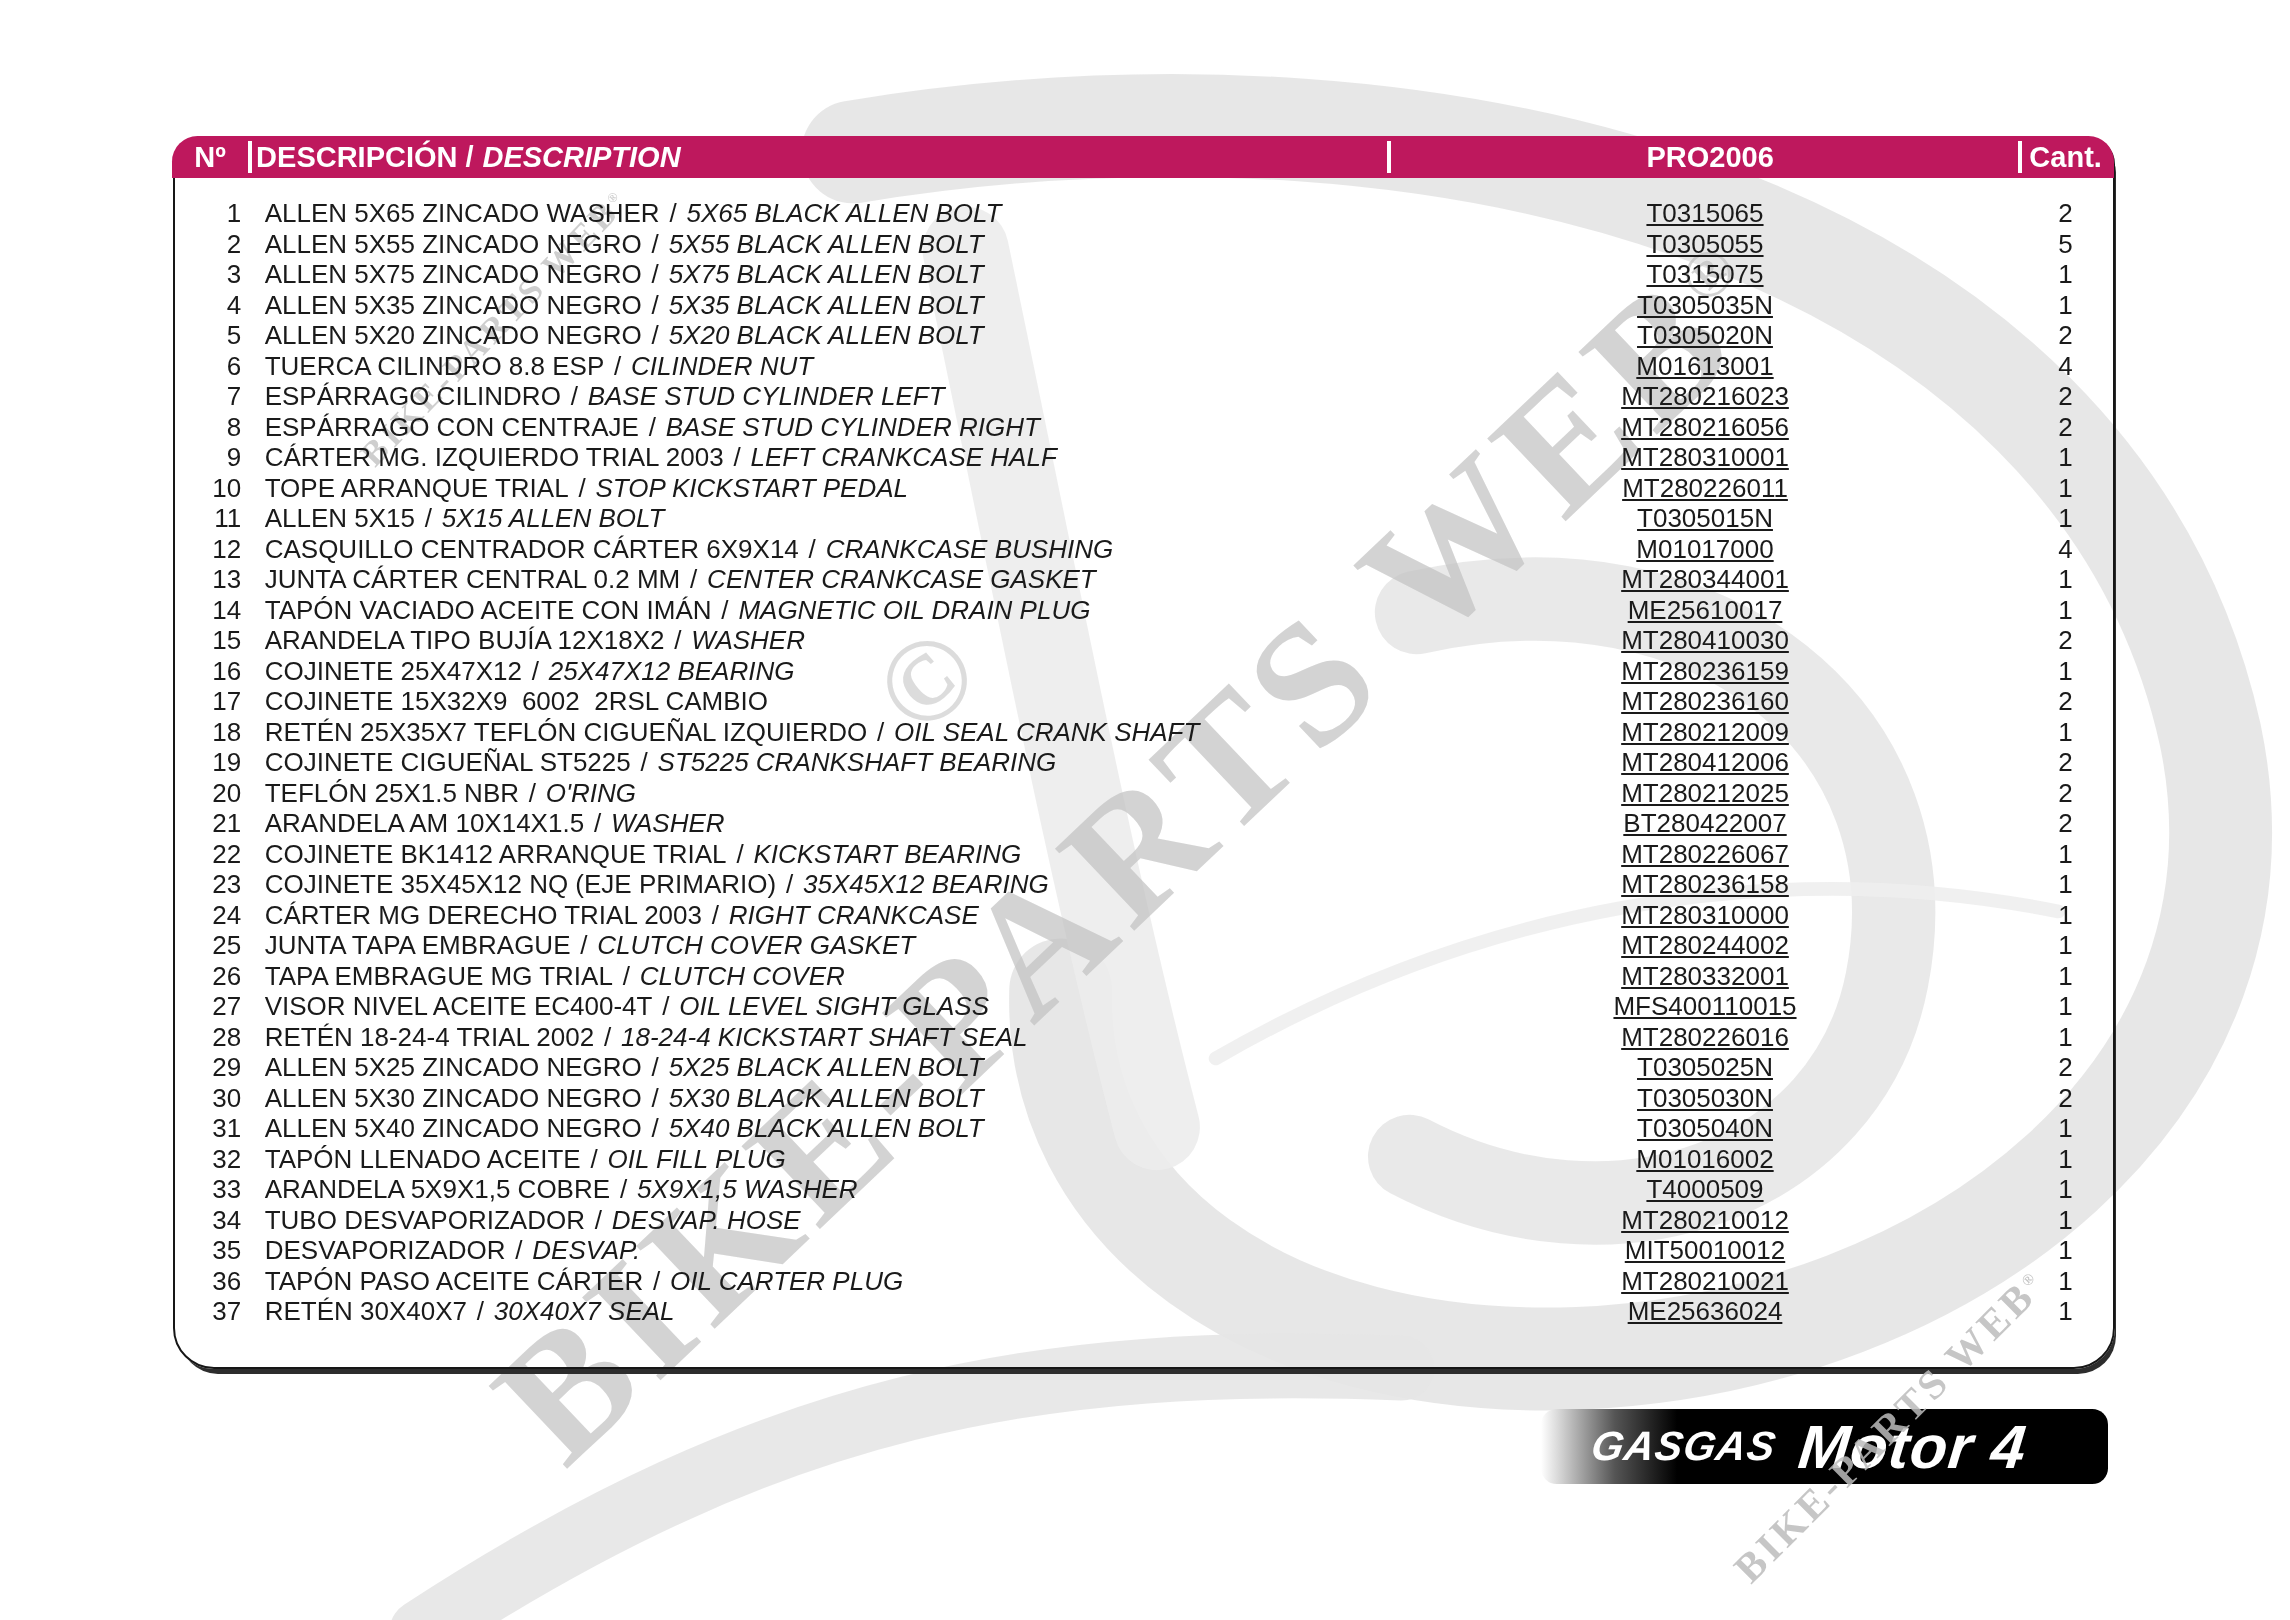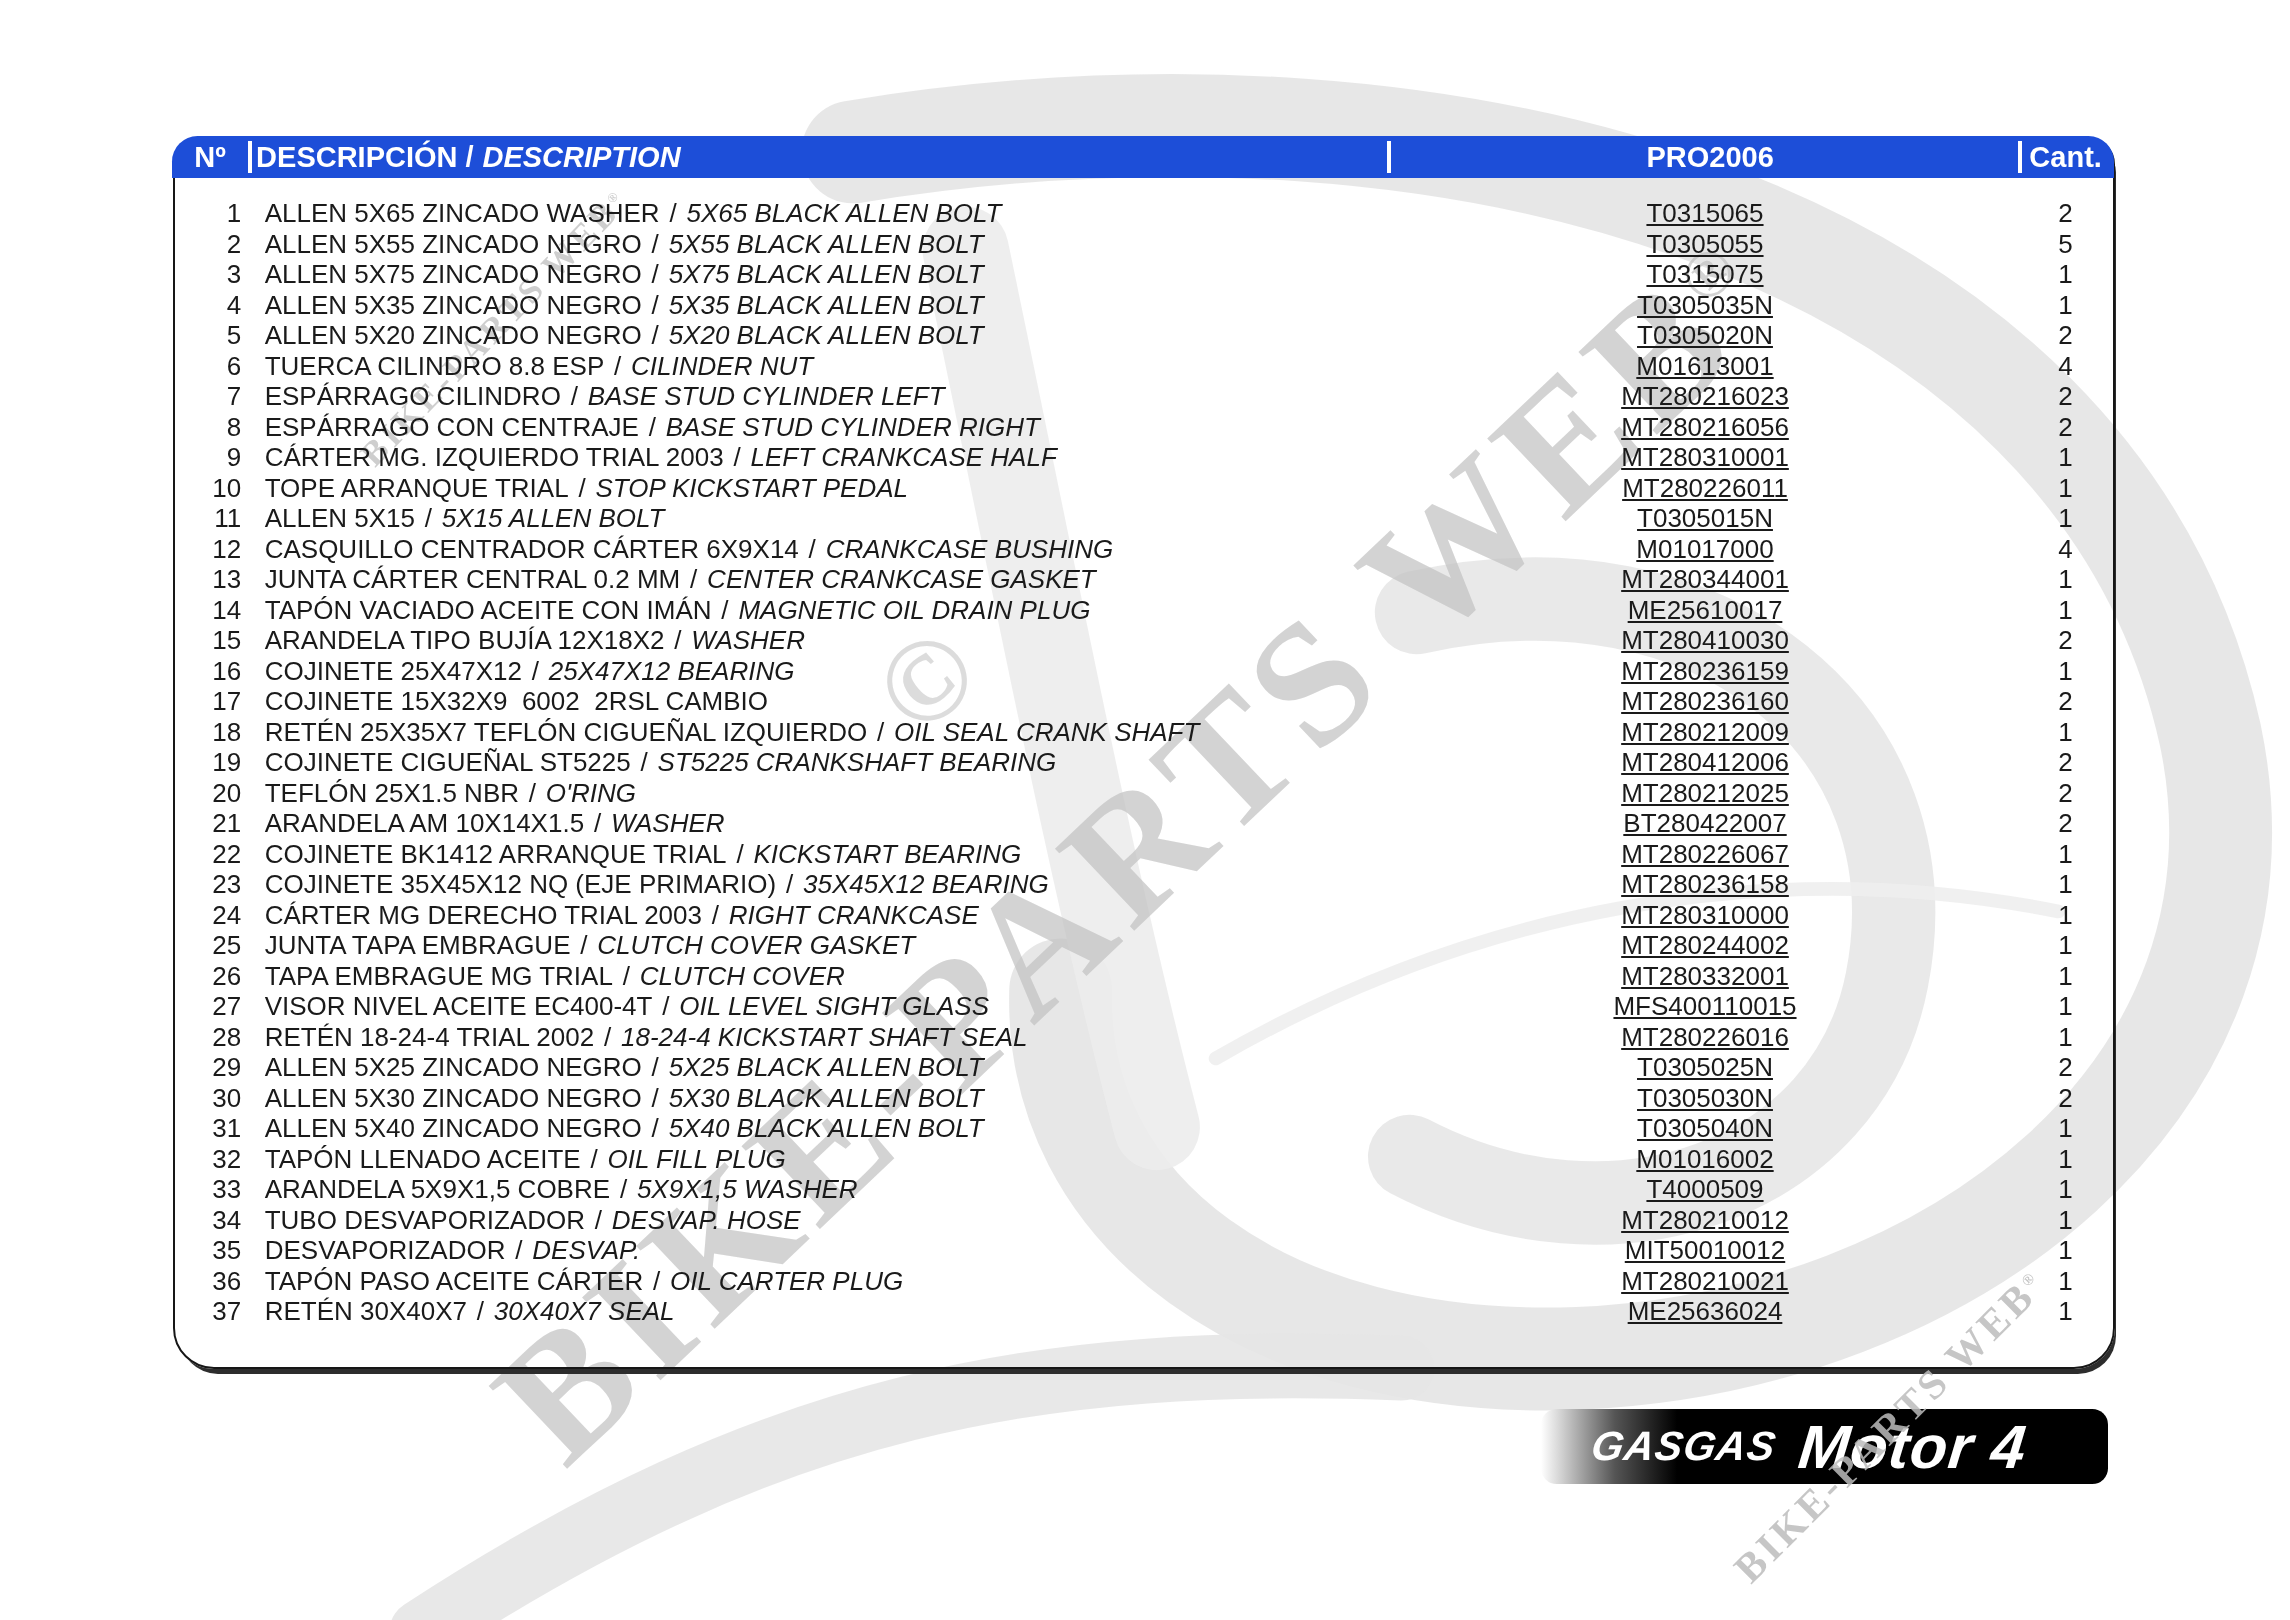--- a/index.html
+++ b/index.html
@@ -26,21 +26,21 @@
 
   
   .table-box{
     position:absolute;left:173px;top:137px;width:1942px;height:1232px;
     border:2.9px solid #161616;border-radius:27.4px 27.4px 41px 41px;
     box-shadow:3.9px 7.8px 0 -2.9px #2d2d2d;z-index:2;background:transparent;
     box-sizing:border-box;
   }
   .table-header{
     position:absolute;left:-2.9px;top:-2.9px;width:1942px;height:42px;
-    background:#1d4ed8;border-radius:25.5px 25.5px 0 0;z-index:3;
+    background:#be185d;border-radius:25.5px 25.5px 0 0;z-index:3;
     display:grid;grid-template-columns:76px 1139px 630px 1fr;
     align-items:center;color:#ffffff;font-weight:bold;font-size:29px;
     box-sizing:border-box;
   }
   .h-no{text-align:center;}
   .h-desc{padding-left:8px;white-space:nowrap;}
   .h-desc .it{font-style:italic;margin-left:8.8px;}
   .h-model{text-align:center;padding-left:16px;}
   .h-qty{text-align:center;padding:0 5.9px;}
   .vsep{position:absolute;top:4.9px;bottom:4.9px;width:3.9px;background:#ffffff;}

